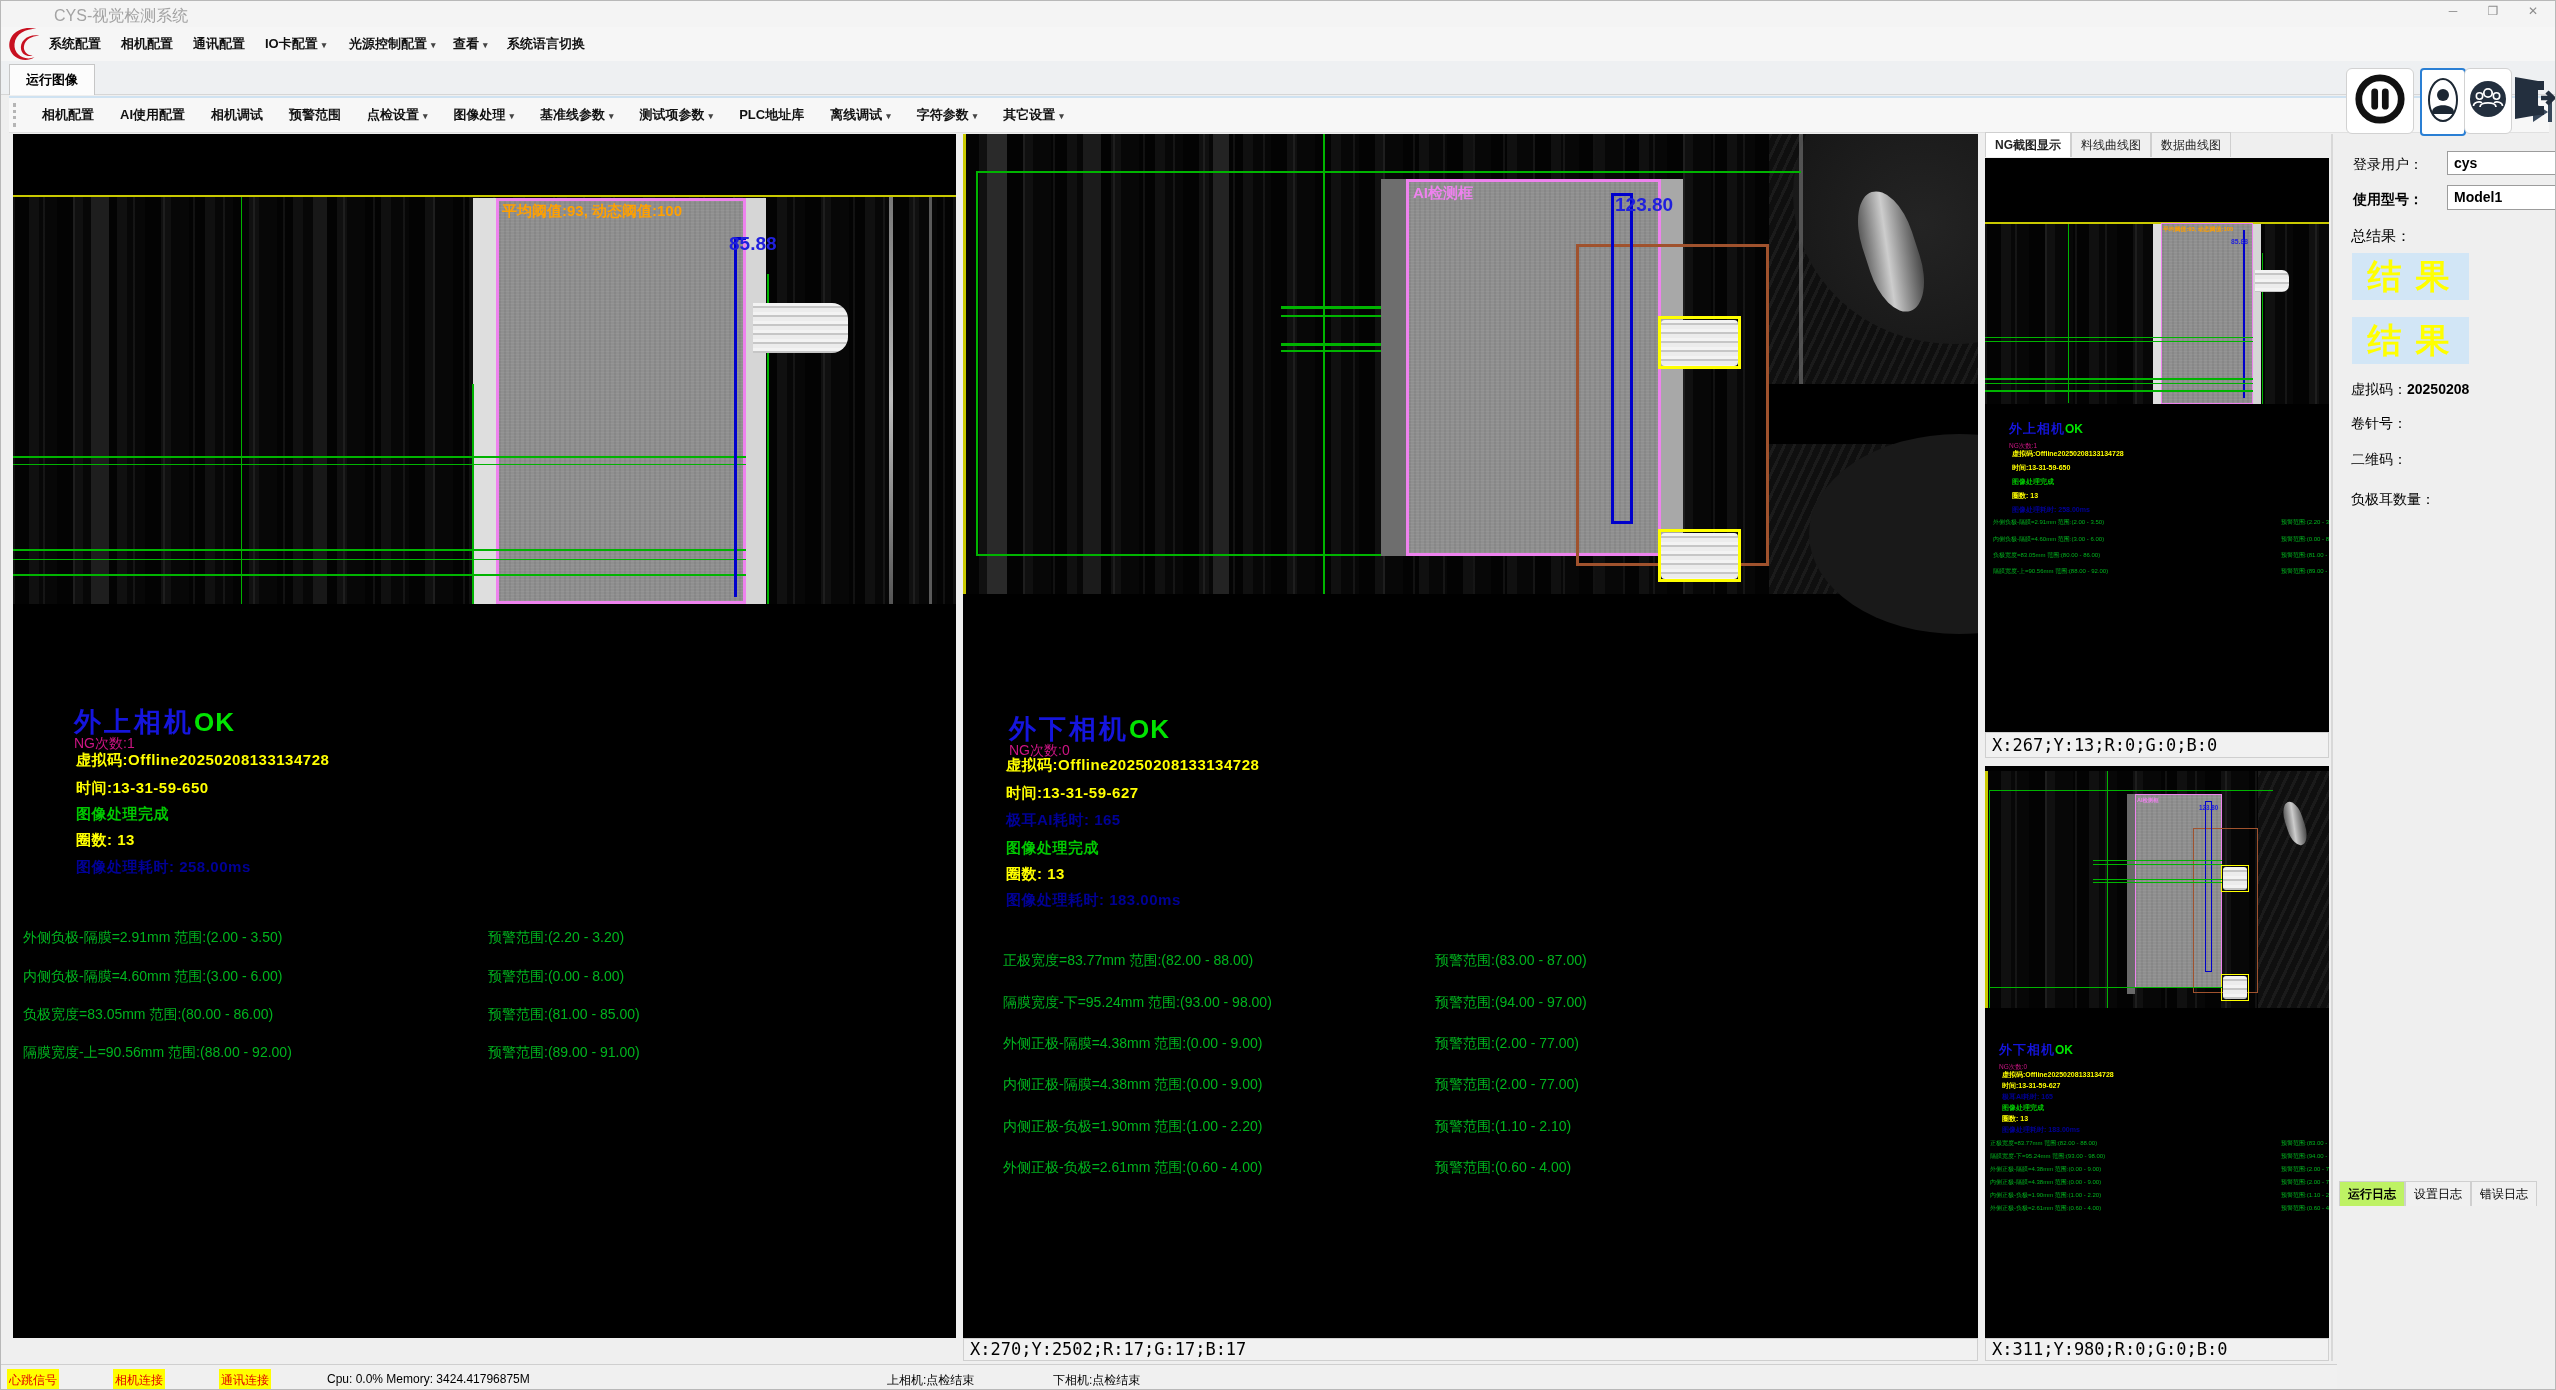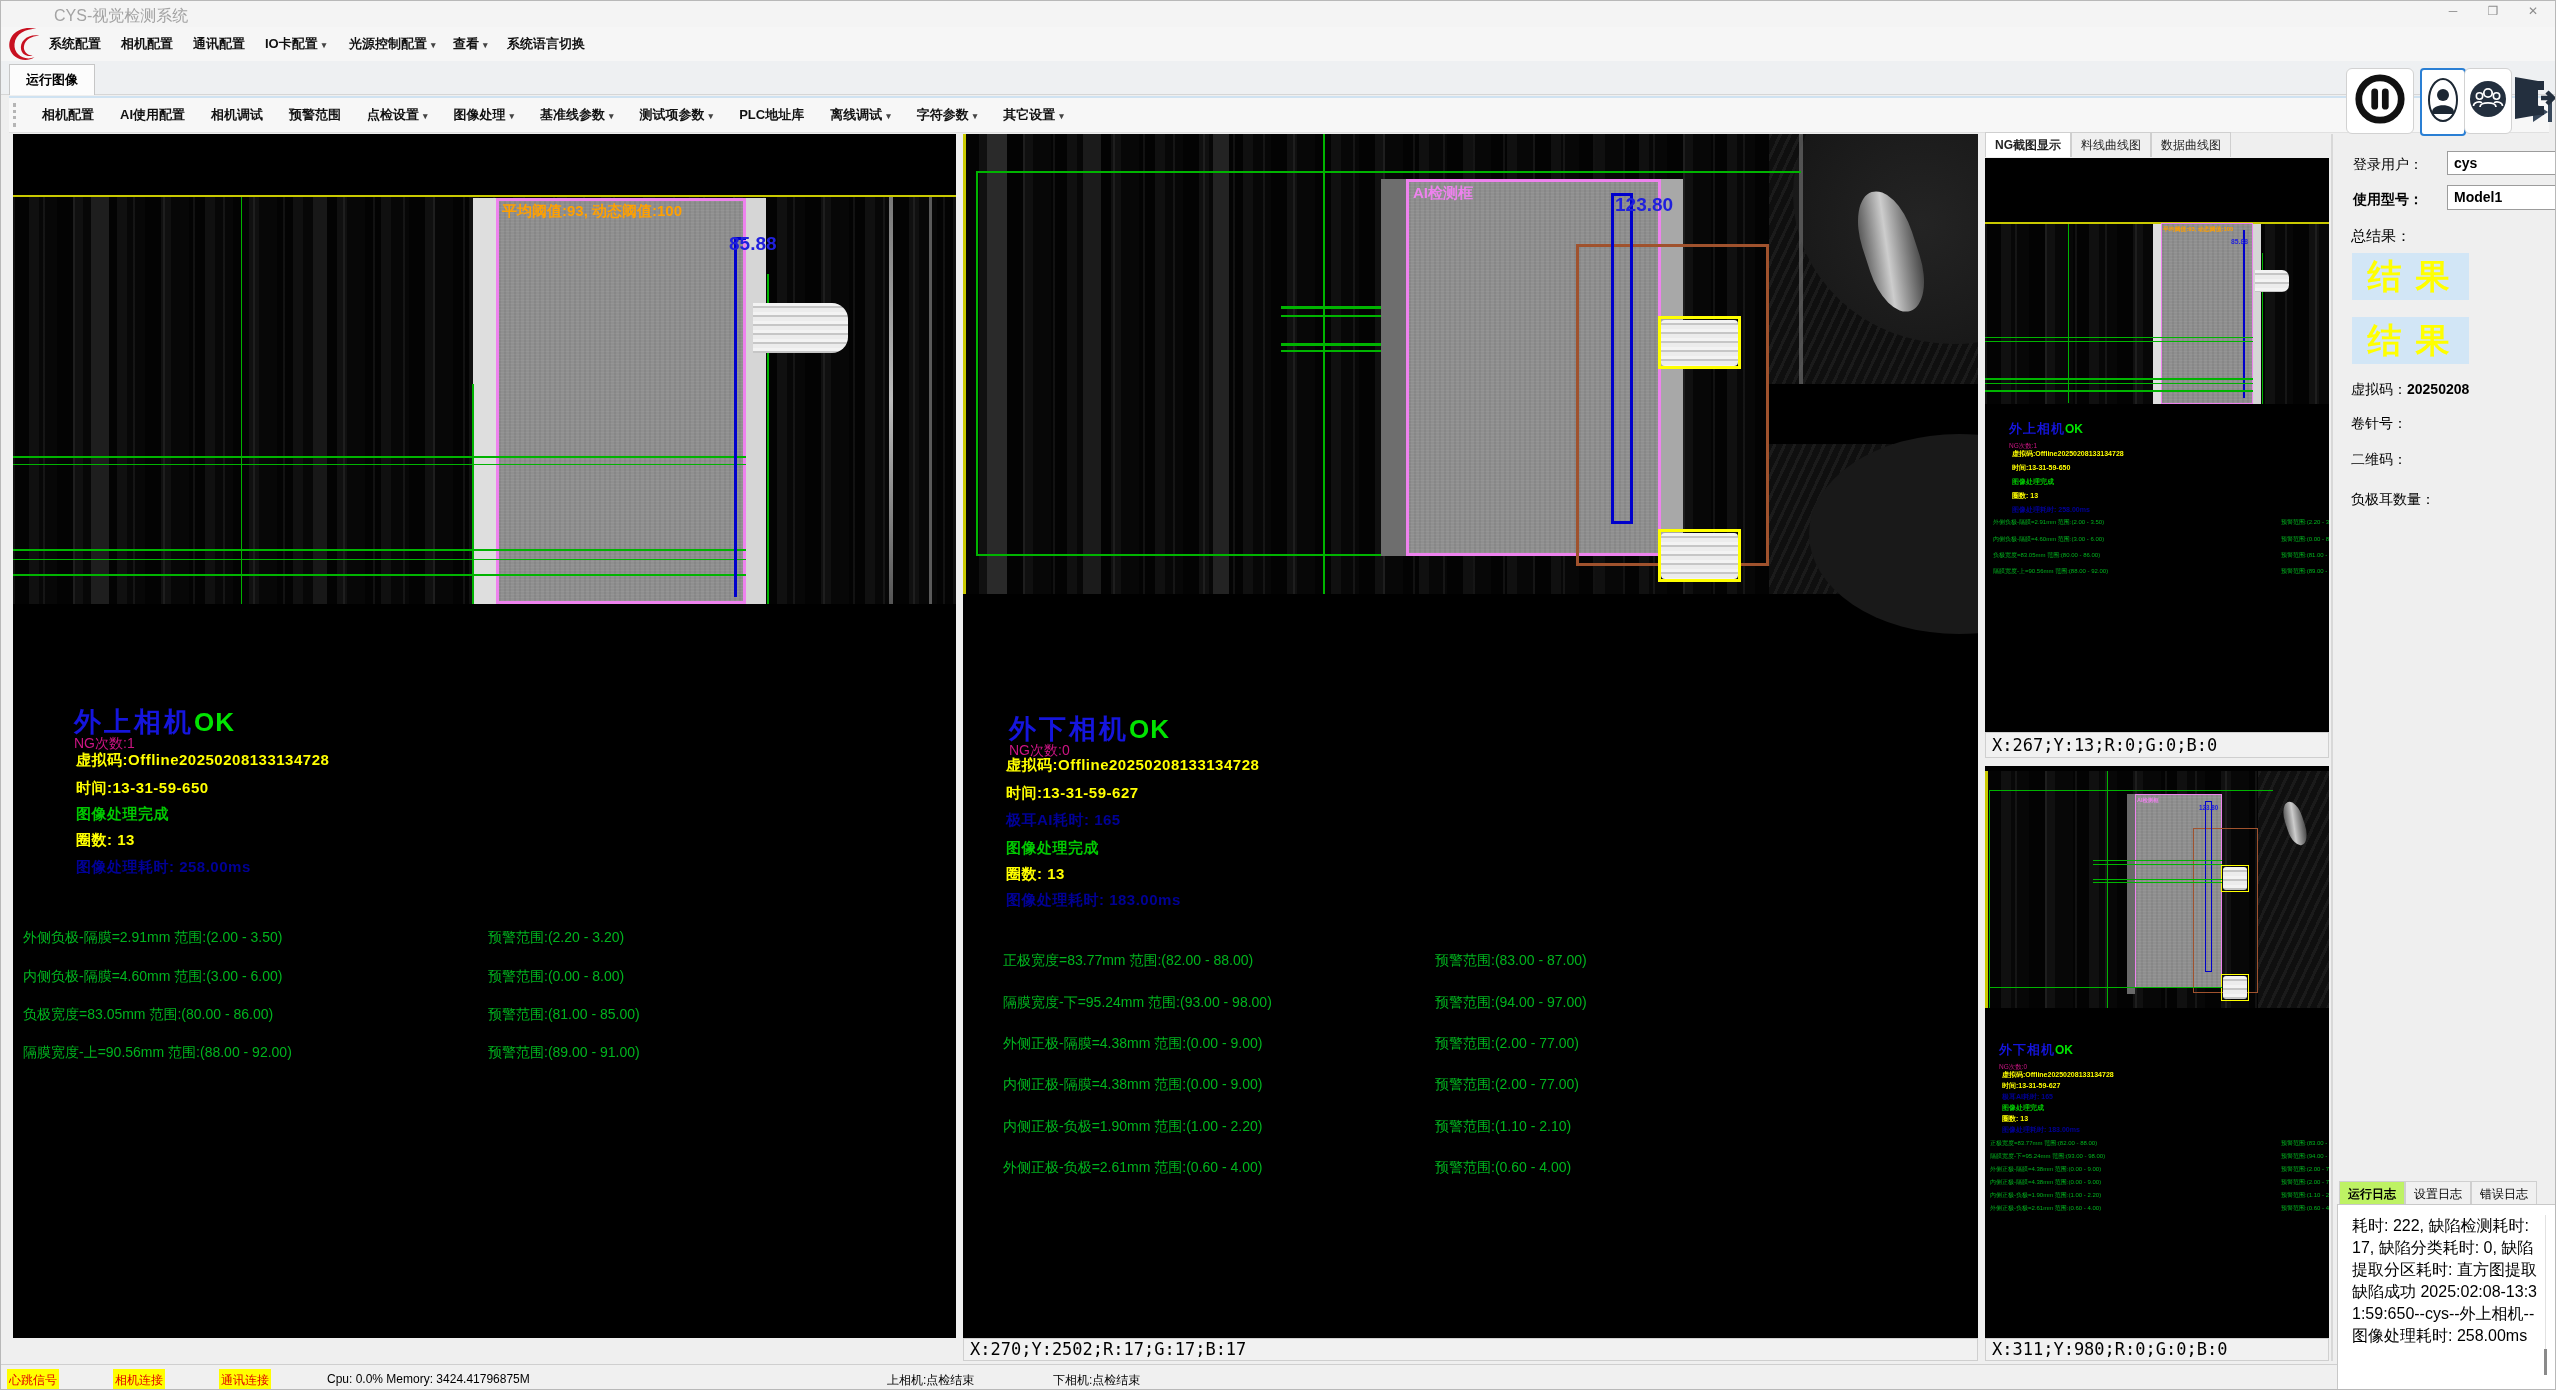--- a/index.html
+++ b/index.html
@@ -366,25 +366,20 @@
   <div class="a" style="left:2350px;top:379px;">
     <span class="rlabel">虚拟码：</span><span class="rlabel" style="font-weight:700;">20250208</span>
   </div>
   <div class="a rlabel" style="left:2350px;top:414px;">卷针号：</div>
   <div class="a rlabel" style="left:2350px;top:450px;">二维码：</div>
   <div class="a rlabel" style="left:2350px;top:490px;">负极耳数量：</div>
 
   <div class="a" style="left:2338px;top:1180px;width:218px;">
     <span class="ltab active">运行日志</span><span class="ltab">设置日志</span><span class="ltab">错误日志</span>
   </div>
-  <div class="a logbox" style="left:2336px;top:1203px;width:220px;height:186px;">
-    <div class="a logtext" style="left:14px;top:10px;width:188px;">耗时: 222, 缺陷检测耗时: 17, 缺陷分类耗时: 0, 缺陷提取分区耗时: 直方图提取缺陷成功 2025:02:08-13:31:59:650--cys--外上相机--图像处理耗时: 258.00ms</div>
-    <div class="a" style="left:207px;top:10px;width:1px;height:160px;background:#e2e2e2;"></div>
-    <div class="a" style="left:206px;top:144px;width:3px;height:26px;background:#8a8a8a;"></div>
-  </div>
 
   <div class="a statusbar">
     <span class="a light" style="left:6px;">心跳信号</span>
     <span class="a light" style="left:112px;">相机连接</span>
     <span class="a light" style="left:218px;">通讯连接</span>
     <span class="a sbtext" style="left:326px;">Cpu:  0.0% Memory:  3424.41796875M</span>
     <span class="a sbtext" style="left:886px;">上相机:点检结束</span>
     <span class="a sbtext" style="left:1052px;">下相机:点检结束</span>
   </div>
 

